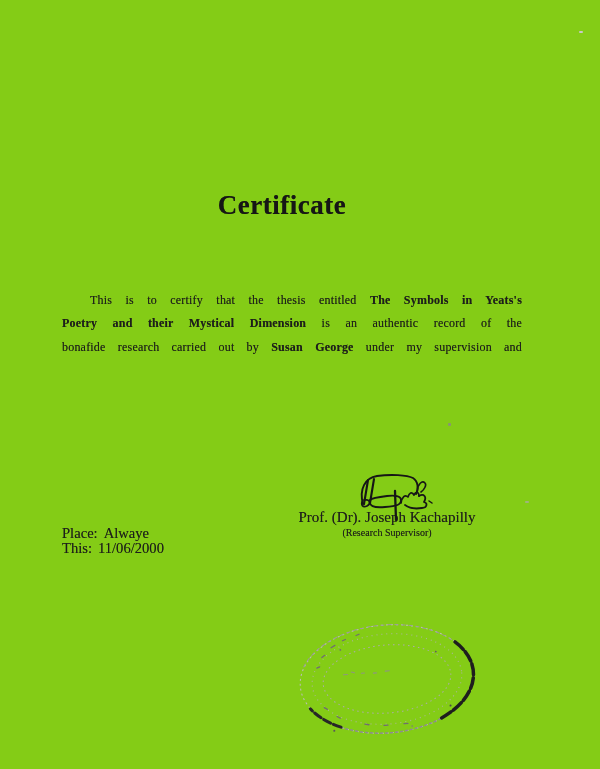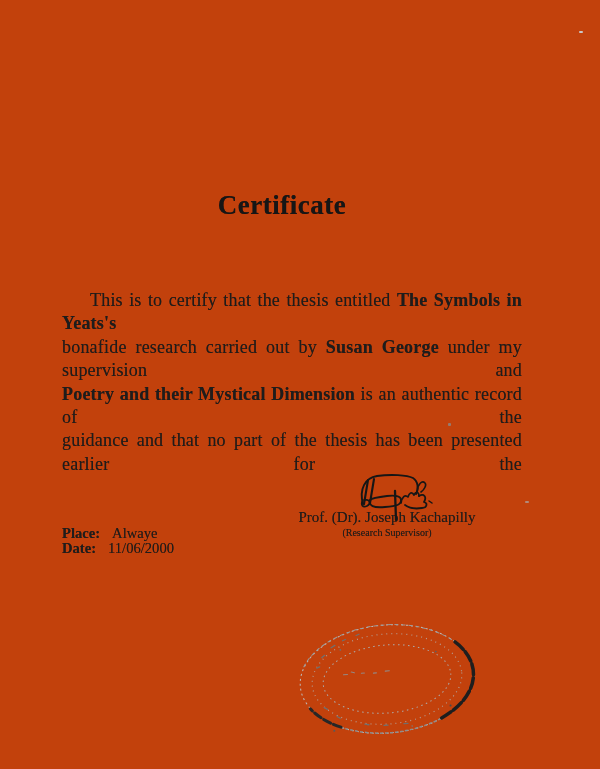--- a/index.html
+++ b/index.html
@@ -1,21 +1,21 @@
 <!DOCTYPE html>
 <html><head>
 <meta charset="utf-8">
 <style>
   html, body { margin: 0; padding: 0; background: #e8e8e8; }
   .page {
     position: relative;
     width: 600px;
     height: 769px;
     margin: 0 auto;
-    background: #c2410c;
+    background: #84cc16;
     overflow: hidden;
     font-family: "Liberation Serif", "DejaVu Serif", serif;
     color: #1d1d1d;
   }
   .title {
     position: absolute;
     top: 190px;
     left: 0;
     width: 564px;
     margin: 0;
@@ -25,21 +25,21 @@
     letter-spacing: 0.5px;
     line-height: 30px;
     color: #161616;
     text-shadow: 0 0 0.5px rgba(0,0,0,0.55);
   }
   .para {
     position: absolute;
     top: 289px;
     left: 62px;
     width: 460px;
-    font-size: 18px;
+    font-size: 12px;
     letter-spacing: 0.2px;
     color: #1d1d1d;
     text-shadow: 0 0 0.4px rgba(0,0,0,0.45);
   }
   .pline {
     line-height: 23.4px;
     text-align: justify;
     text-align-last: left;
   }
   .pline.just { text-align-last: justify; }
@@ -73,22 +73,22 @@
     text-shadow: 0 0 0.4px rgba(0,0,0,0.45);
   }
   .place-date {
     position: absolute;
     top: 526px;
     left: 62px;
     font-size: 14.6px;
     line-height: 15.4px;
     text-shadow: 0 0 0.4px rgba(0,0,0,0.45);
   }
-  .pd-label { font-weight: bold; }
-  .pd-value { margin-left: 12px; }
+  .pd-label { font-weight: normal; }
+  .pd-value { margin-left: 6px; }
   .stamp-svg {
     position: absolute;
     left: 288px;
     top: 616px;
     width: 200px;
     height: 142px;
   }
   .speck { position: absolute; }
   .speck-1 { left: 448px; top: 423px; width: 3px; height: 3px; background: #8a8a8a; border-radius: 1px; opacity: .8; }
   .speck-2 { left: 525px; top: 501px; width: 4px; height: 2px; background: #ababab; border-radius: 1px; opacity: .7; }
@@ -96,23 +96,22 @@
 </style>
 </head>
 <body>
 
 <div class="page">
 
   <h1 class="title">Certificate</h1>
 
   <div class="para" id="para">
       <div class="pline just ind"><span>This is to certify that the thesis entitled </span><span class="b">The Symbols in Yeats's</span></div>
+      <div class="pline just"><span class="b">Poetry and their Mystical Dimension</span><span> is an authentic record of the</span></div>
       <div class="pline just"><span>bonafide research carried out by </span><span class="b">Susan George</span><span> under my supervision and</span></div>
-      <div class="pline just"><span class="b">Poetry and their Mystical Dimension</span><span> is an authentic record of the</span></div>
-      <div class="pline just"><span>guidance and that no part of the thesis has been presented earlier for the</span></div>
     </div>
 
   <div class="sig-block">
     <svg class="sig-svg" viewBox="0 0 100 62" fill="none" stroke="#161616" stroke-linecap="round" stroke-linejoin="round">
 
       <path stroke-width="1.9" d="M 18 37 C 14 22, 20 11, 32 9 C 46 7, 62 8, 68 11 C 73 14, 74 22, 71 27"></path>
 
       <path stroke-width="2.1" d="M 23 13 L 19 37 M 29 12 L 25 36"></path>
 
       <path stroke-width="1.7" d="M 18 33 C 15 38, 18 41, 22 39 C 26 37, 25 32, 20 33"></path>
@@ -131,21 +130,21 @@
     </svg>
     <div class="sig-name">Prof. (Dr). Joseph Kachapilly</div>
     <div class="sig-role">(Research Supervisor)</div>
   </div>
 
   <div class="place-date">
     <div class="pd-line">
       <span class="pd-label">Place:</span><span class="pd-value">Alwaye</span>
     </div>
     <div class="pd-line">
-      <span class="pd-label">Date:</span><span class="pd-value">11/06/2000</span>
+      <span class="pd-label">This:</span><span class="pd-value">11/06/2000</span>
     </div>
   </div>
 
   <svg class="stamp-svg" viewBox="0 0 200 142" fill="none">
     <g transform="rotate(-5 99 63)">
 
       <ellipse cx="99" cy="63" rx="87" ry="54" stroke="#bdbdbd" stroke-width="1" stroke-dasharray="2 3"></ellipse>
 
       <path d="M 17 44 A 87 54 0 0 1 174 36" stroke="#9c9c9c" stroke-width="1" stroke-dasharray="4 3"></path>
 

